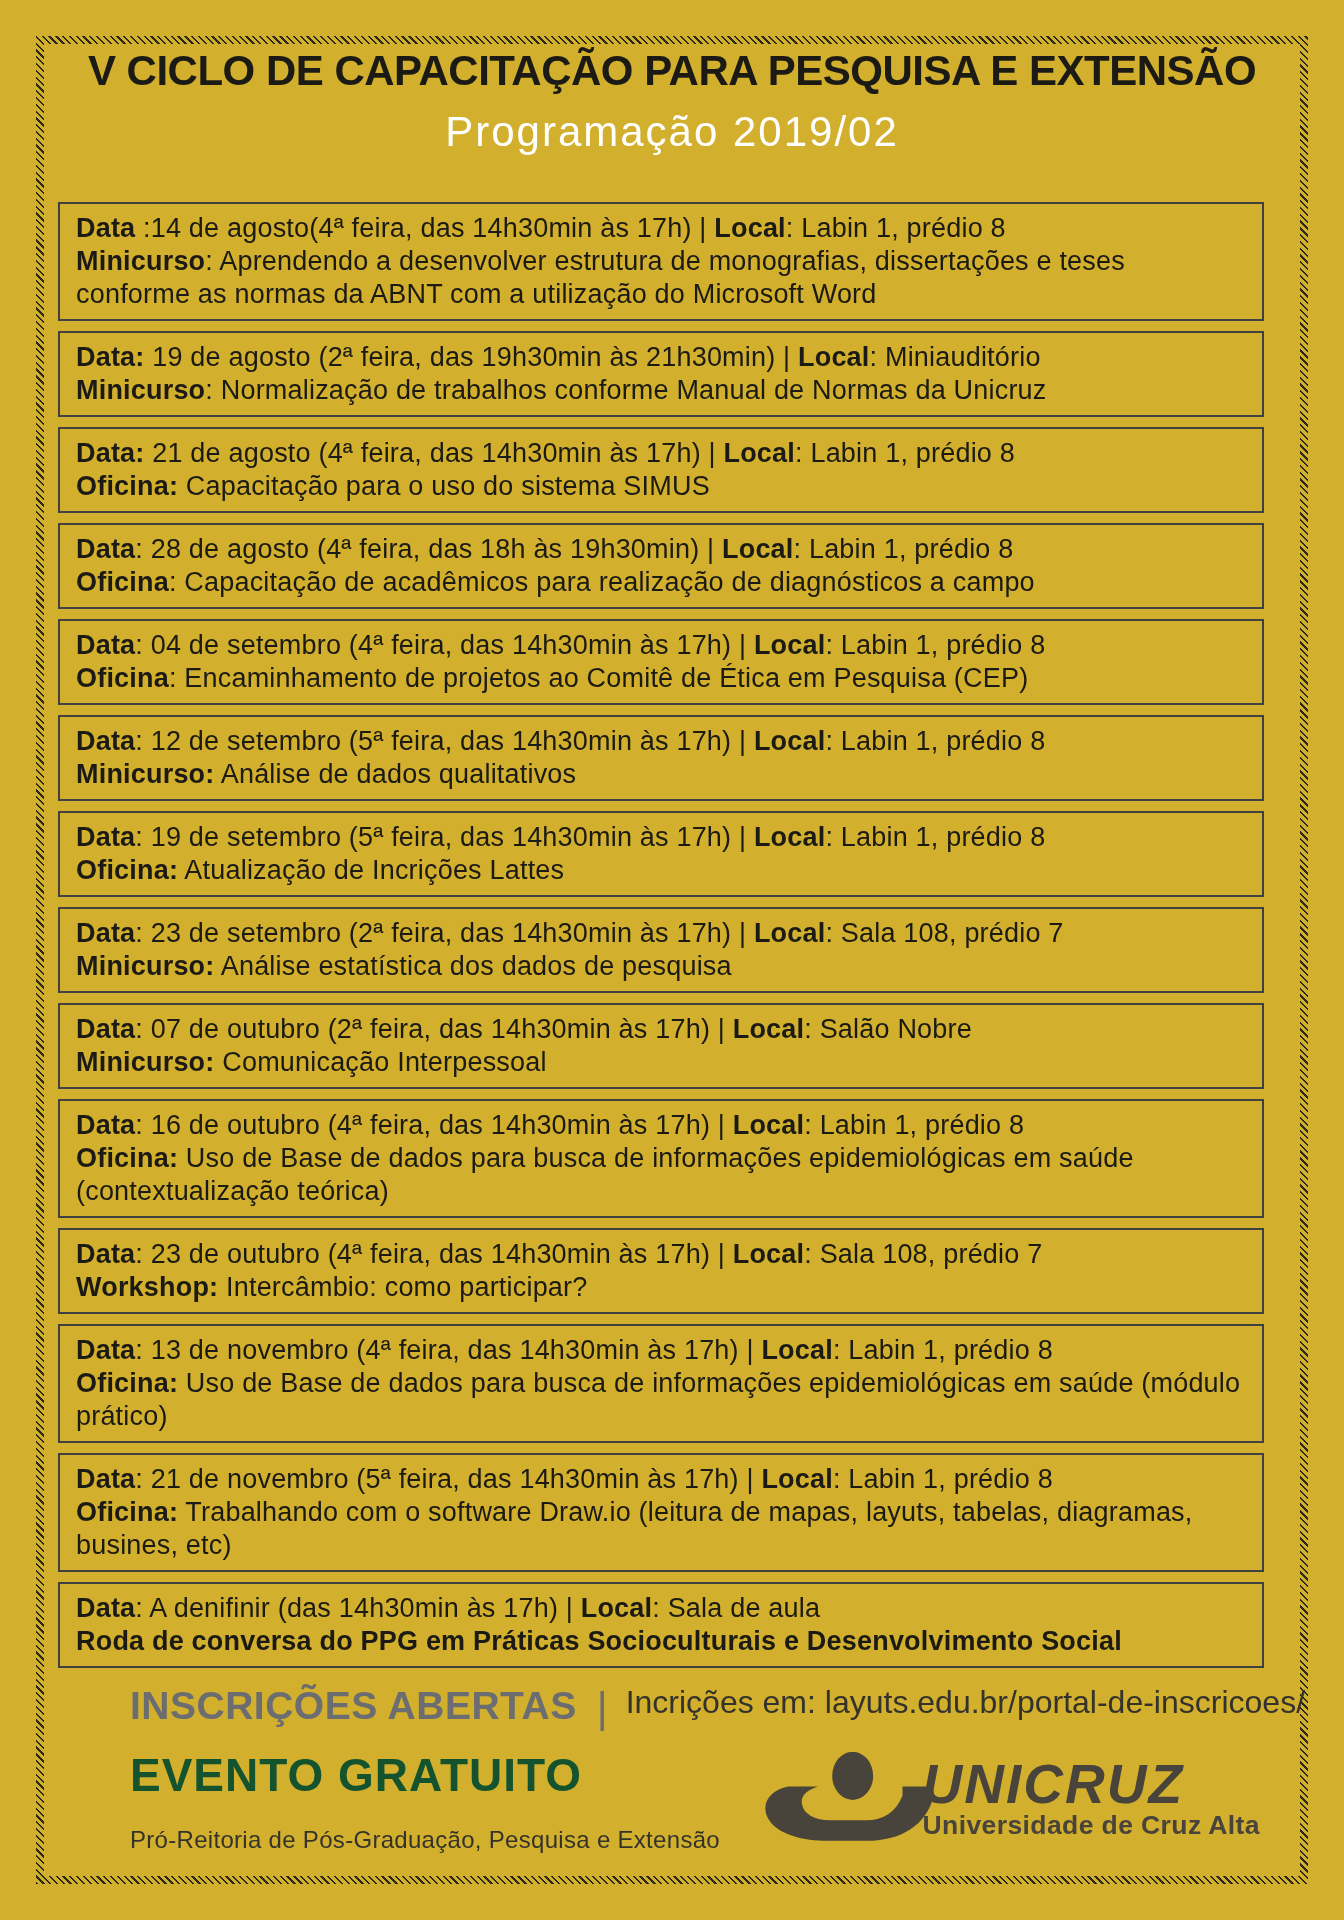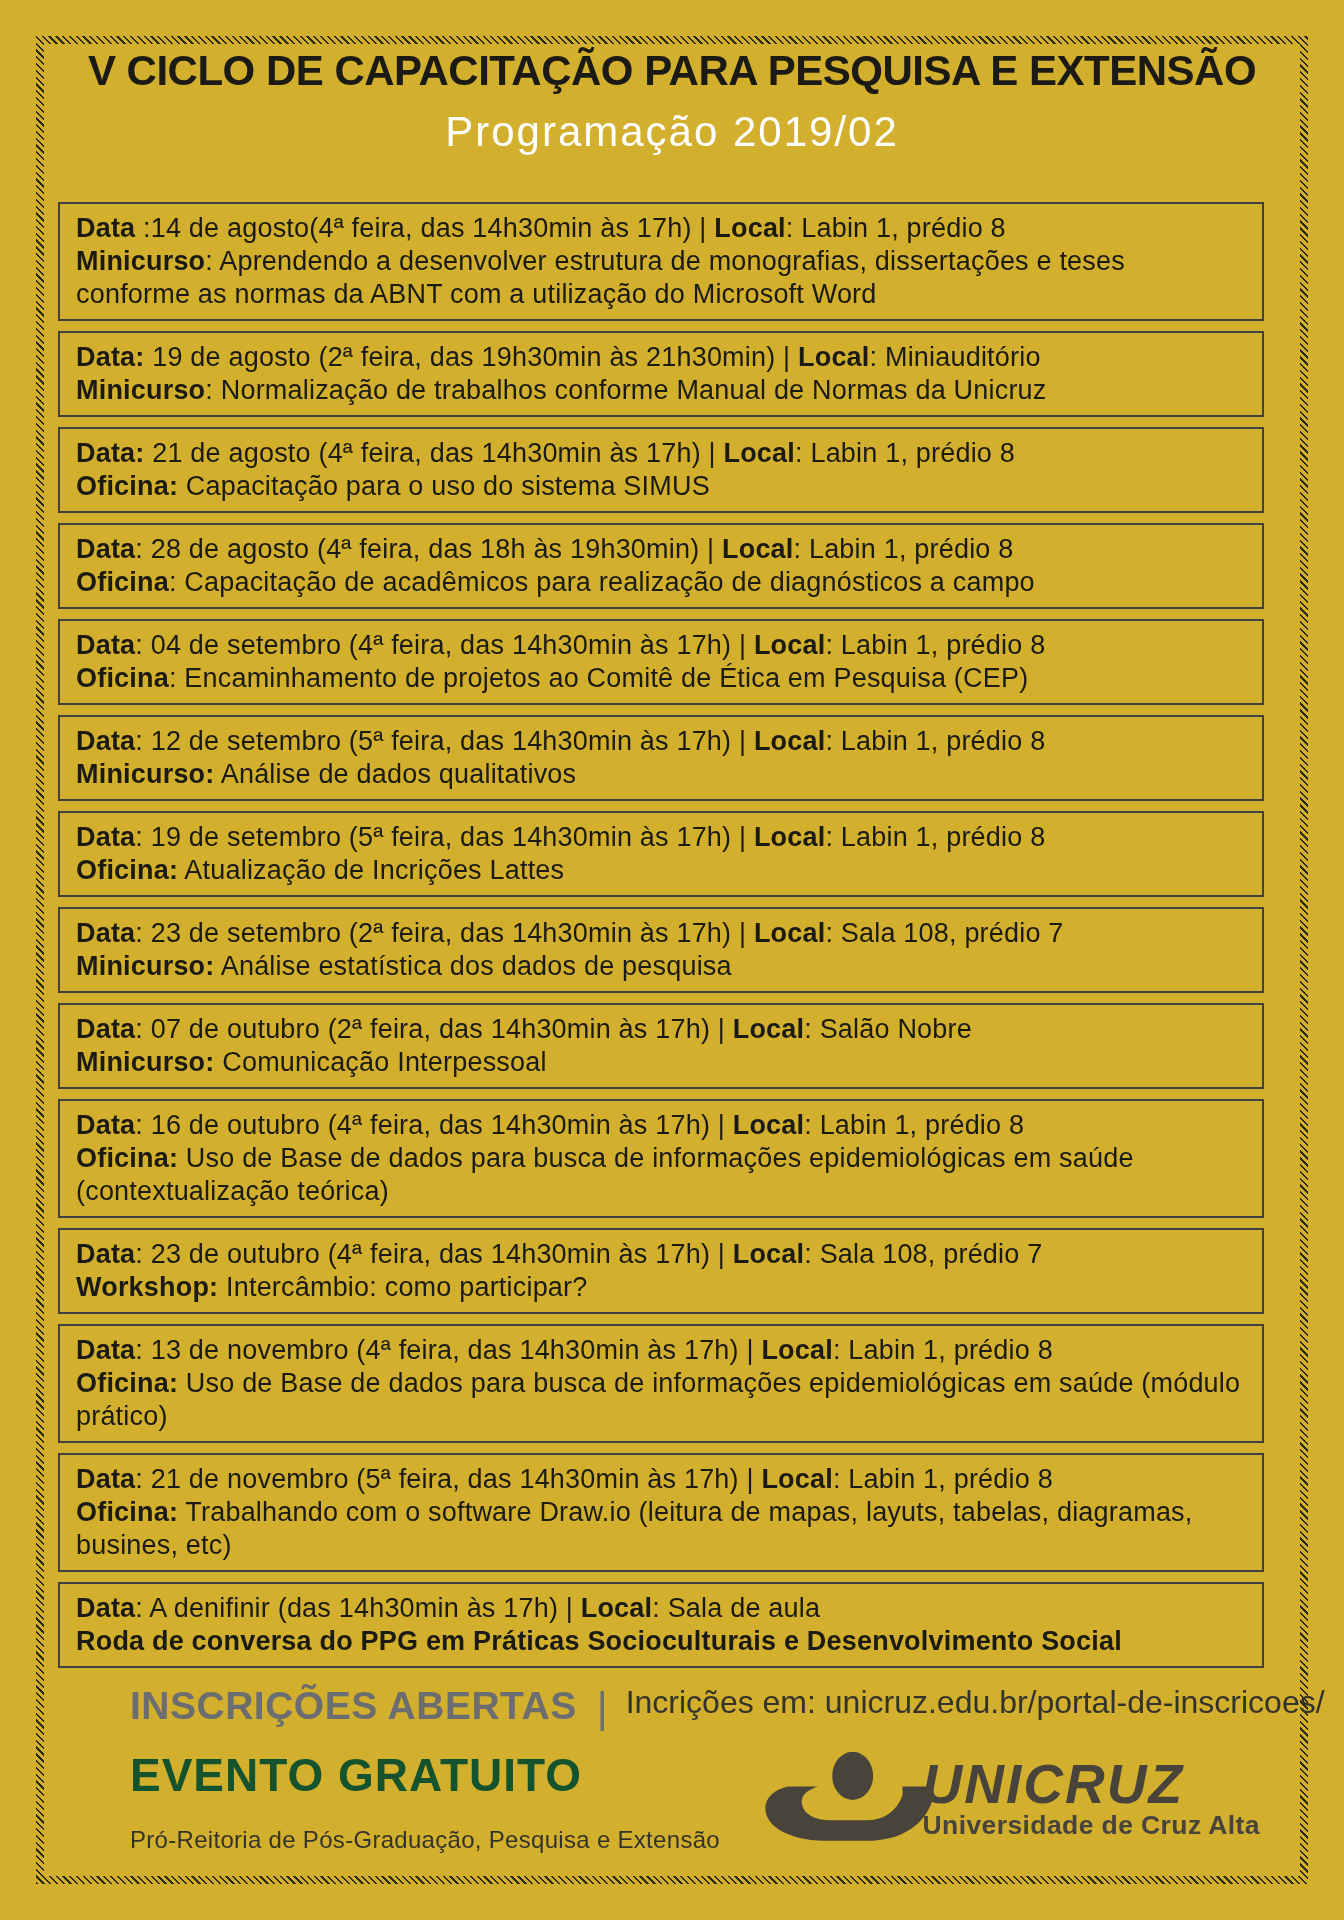--- a/index.html
+++ b/index.html
@@ -149,21 +149,21 @@
         <div class="event-box">
           <div><span class="bold">Data</span><span>: A denifinir (das 14h30min às 17h) | </span><span class="bold">Local</span><span>: Sala de aula</span></div>
           <div><span class="bold">Roda de conversa do PPG em Práticas Socioculturais e Desenvolvimento Social</span></div>
         </div>
       </div>
 
     <div class="footer">
       <div class="insc-row">
         <span class="insc-open">INSCRIÇÕES ABERTAS</span>
         <span class="insc-sep">|</span>
-        <span class="insc-info">Incrições em: unicruz.edu.br/portal-de-inscricoes/</span>
+        <span class="insc-info">Incrições em: layuts.edu.br/portal-de-inscricoes/</span>
       </div>
       <div class="free-event">EVENTO GRATUITO</div>
       <div class="org">Pró-Reitoria de Pós-Graduação, Pesquisa e Extensão</div>
     </div>
 
     <div class="logo">
       <svg class="logo-mark" viewBox="0 0 200 104" xmlns="http://www.w3.org/2000/svg">
         <ellipse cx="103" cy="26" rx="23" ry="27" fill="#48433B"></ellipse>
         <path fill="#48433B" d="M30,38 C8,43 -2,60 10,77 C21,92 47,99 75,99 L119,99 C159,99 185,80 193,52 L193,38 L159,38 L159,48 C152,66 138,76 118,76 L78,76 C60,76 48,69 46,58 C44,48 52,42 64,38 Z"></path>
       </svg>

